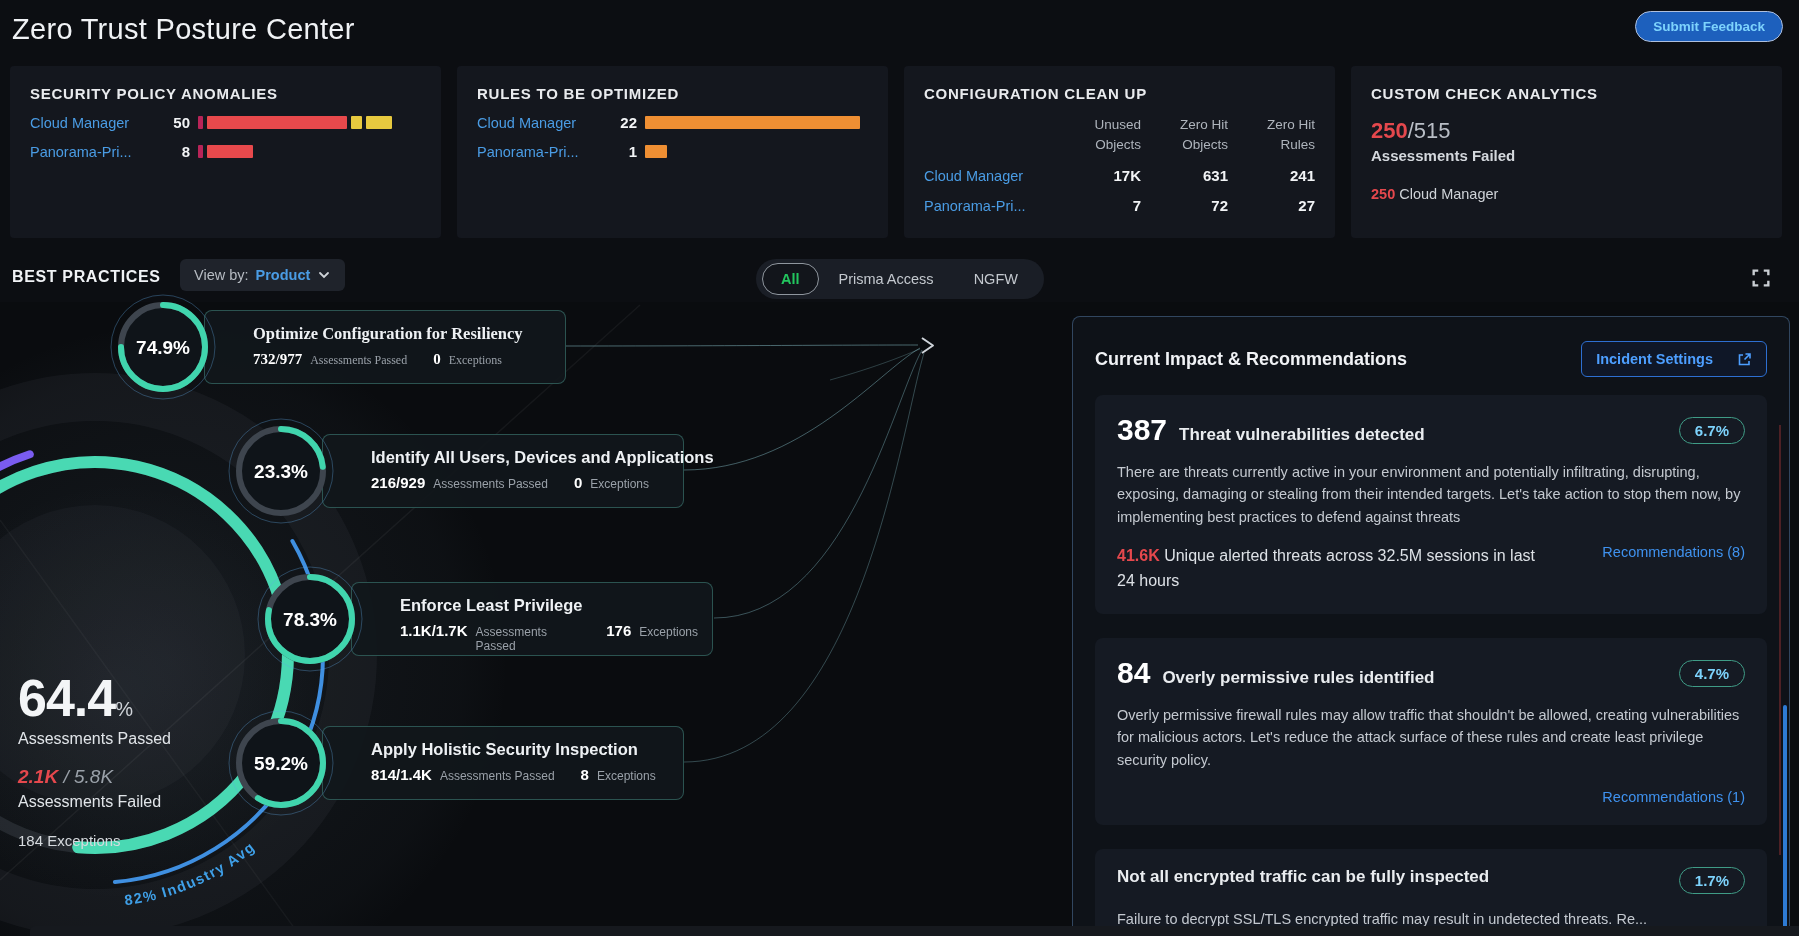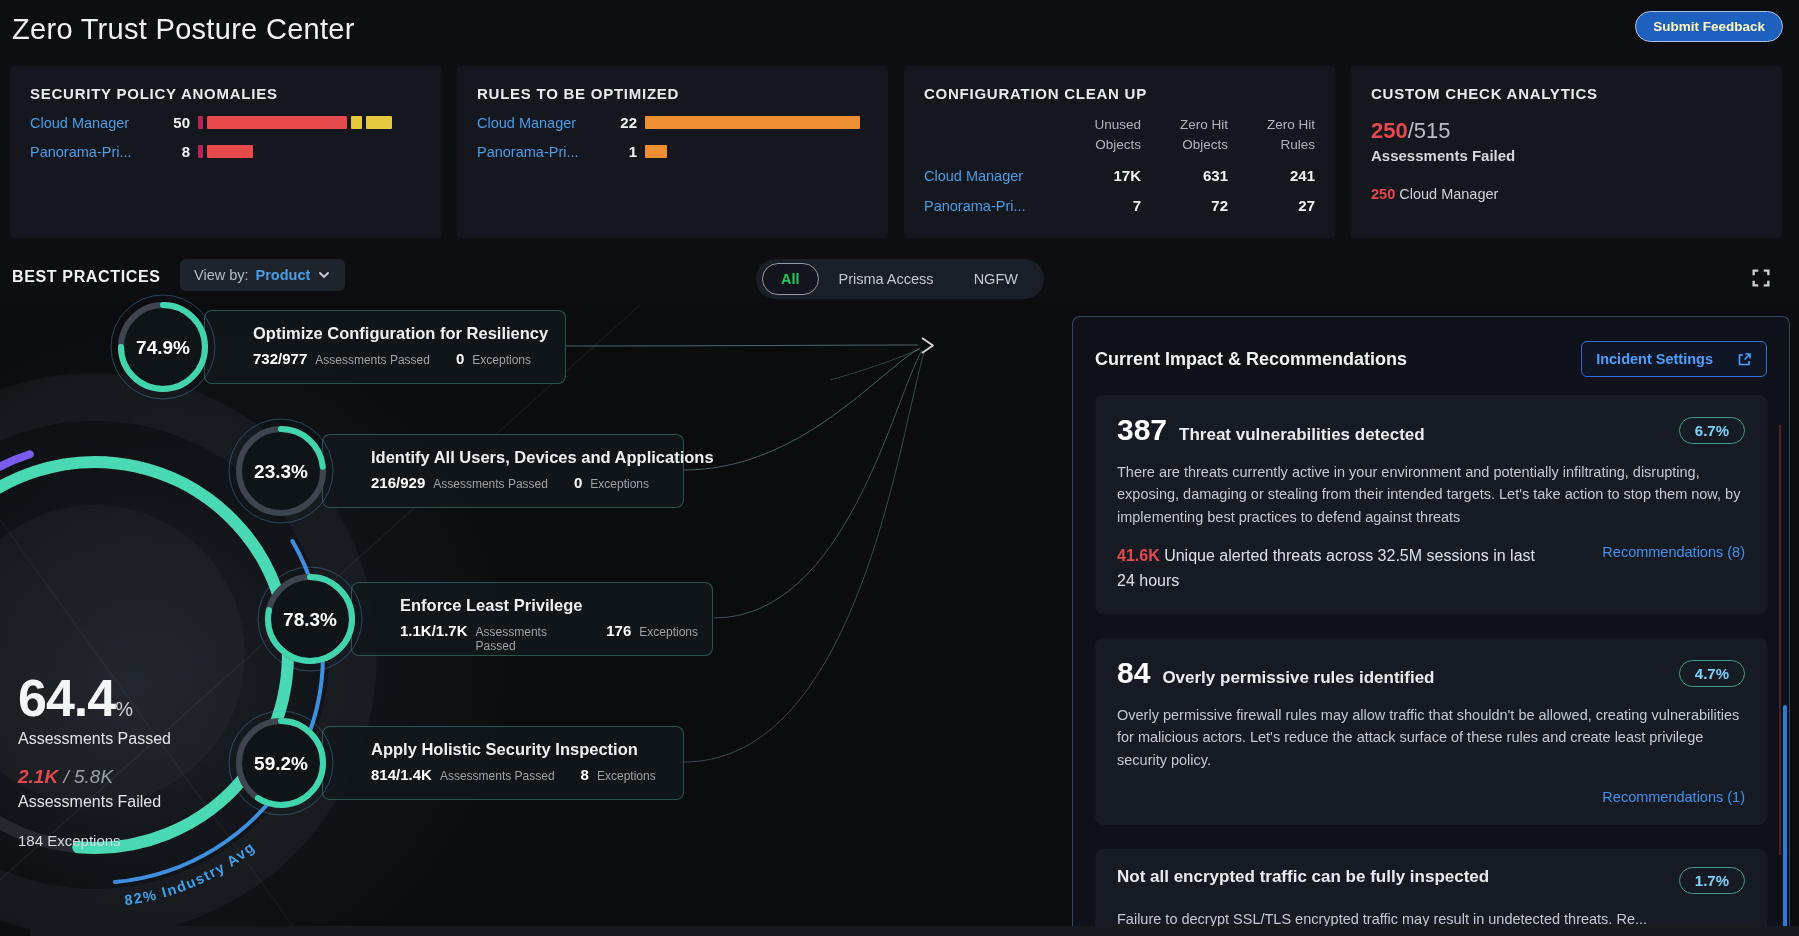--- a/index.html
+++ b/index.html
@@ -7,21 +7,21 @@
   #app {
     position:relative; width:1799px; height:936px; overflow:hidden;
     background:#0c0e12; font-family:"Liberation Sans", sans-serif; color:#e8eaee;
   }
   
   .app-header { position:absolute; top:0; left:0; right:0; height:62px; z-index:5; }
   .page-title { position:absolute; left:12px; top:13px; font-size:29px; font-weight:400; letter-spacing:.3px; color:#f0f2f5; }
   .feedback-btn {
     position:absolute; right:16px; top:11px; height:31px; padding:0 17px;
     background:#1d60bd; border:1.5px solid #aebfdd; border-radius:16px;
-    color:#fef9c3; font-size:13.5px; font-weight:700; display:flex; align-items:center; cursor:pointer;
+    color:#7dd3fc; font-size:13.5px; font-weight:700; display:flex; align-items:center; cursor:pointer;
   }
   
   .summary-row { position:absolute; top:66px; left:10px; right:17px; height:172px; display:flex; gap:16px; z-index:5; }
   .sum-card { flex:1; background:#14171e; border-radius:4px; padding:19px 20px; }
   .sum-title { font-size:15px; font-weight:700; letter-spacing:.05em; color:#e9ebee; }
   .bar-row { display:grid; grid-template-columns:118px 34px 1fr; align-items:center; margin-top:12px; column-gap:8px; }
   .bar-label { color:#4a9ce4; font-size:14.5px; cursor:pointer; white-space:nowrap; overflow:hidden; }
   .bar-value { color:#f2f4f6; font-size:15px; font-weight:600; text-align:right; }
   .bars { display:flex; gap:4px; align-items:center; }
   .bars .seg { height:13px; border-radius:1px; flex:0 0 auto; }
@@ -259,21 +259,21 @@
   </svg>
 
   <div class="gauge-text">
     <div class="g-big"><span>64.4</span><span class="pct">%</span></div>
     <div class="g-passed">Assessments Passed</div>
     <div class="g-failed-nums"><span class="red">2.1K</span><span class="gray"> / 5.8K</span></div>
     <div class="g-failed">Assessments Failed</div>
     <div class="g-exc">184 Exceptions</div>
   </div>
 
-  <div class="bp-box" style="left:204px;top:310px;">
+  <div class="bp-box" style="left:204px;top:310px;font-family:Liberation Serif, serif;">
     <div class="t">Optimize Configuration for Resiliency</div>
     <div class="bp-stats">
       <span class="n">732/977</span>
         <span class="l">Assessments Passed</span>
       <span class="sp"></span>
       <span class="n">0</span>
         <span class="l">Exceptions</span>
     </div>
   </div>
   <svg class="bp-ring" style="left:108px;top:292px;" viewBox="0 0 110 110">

